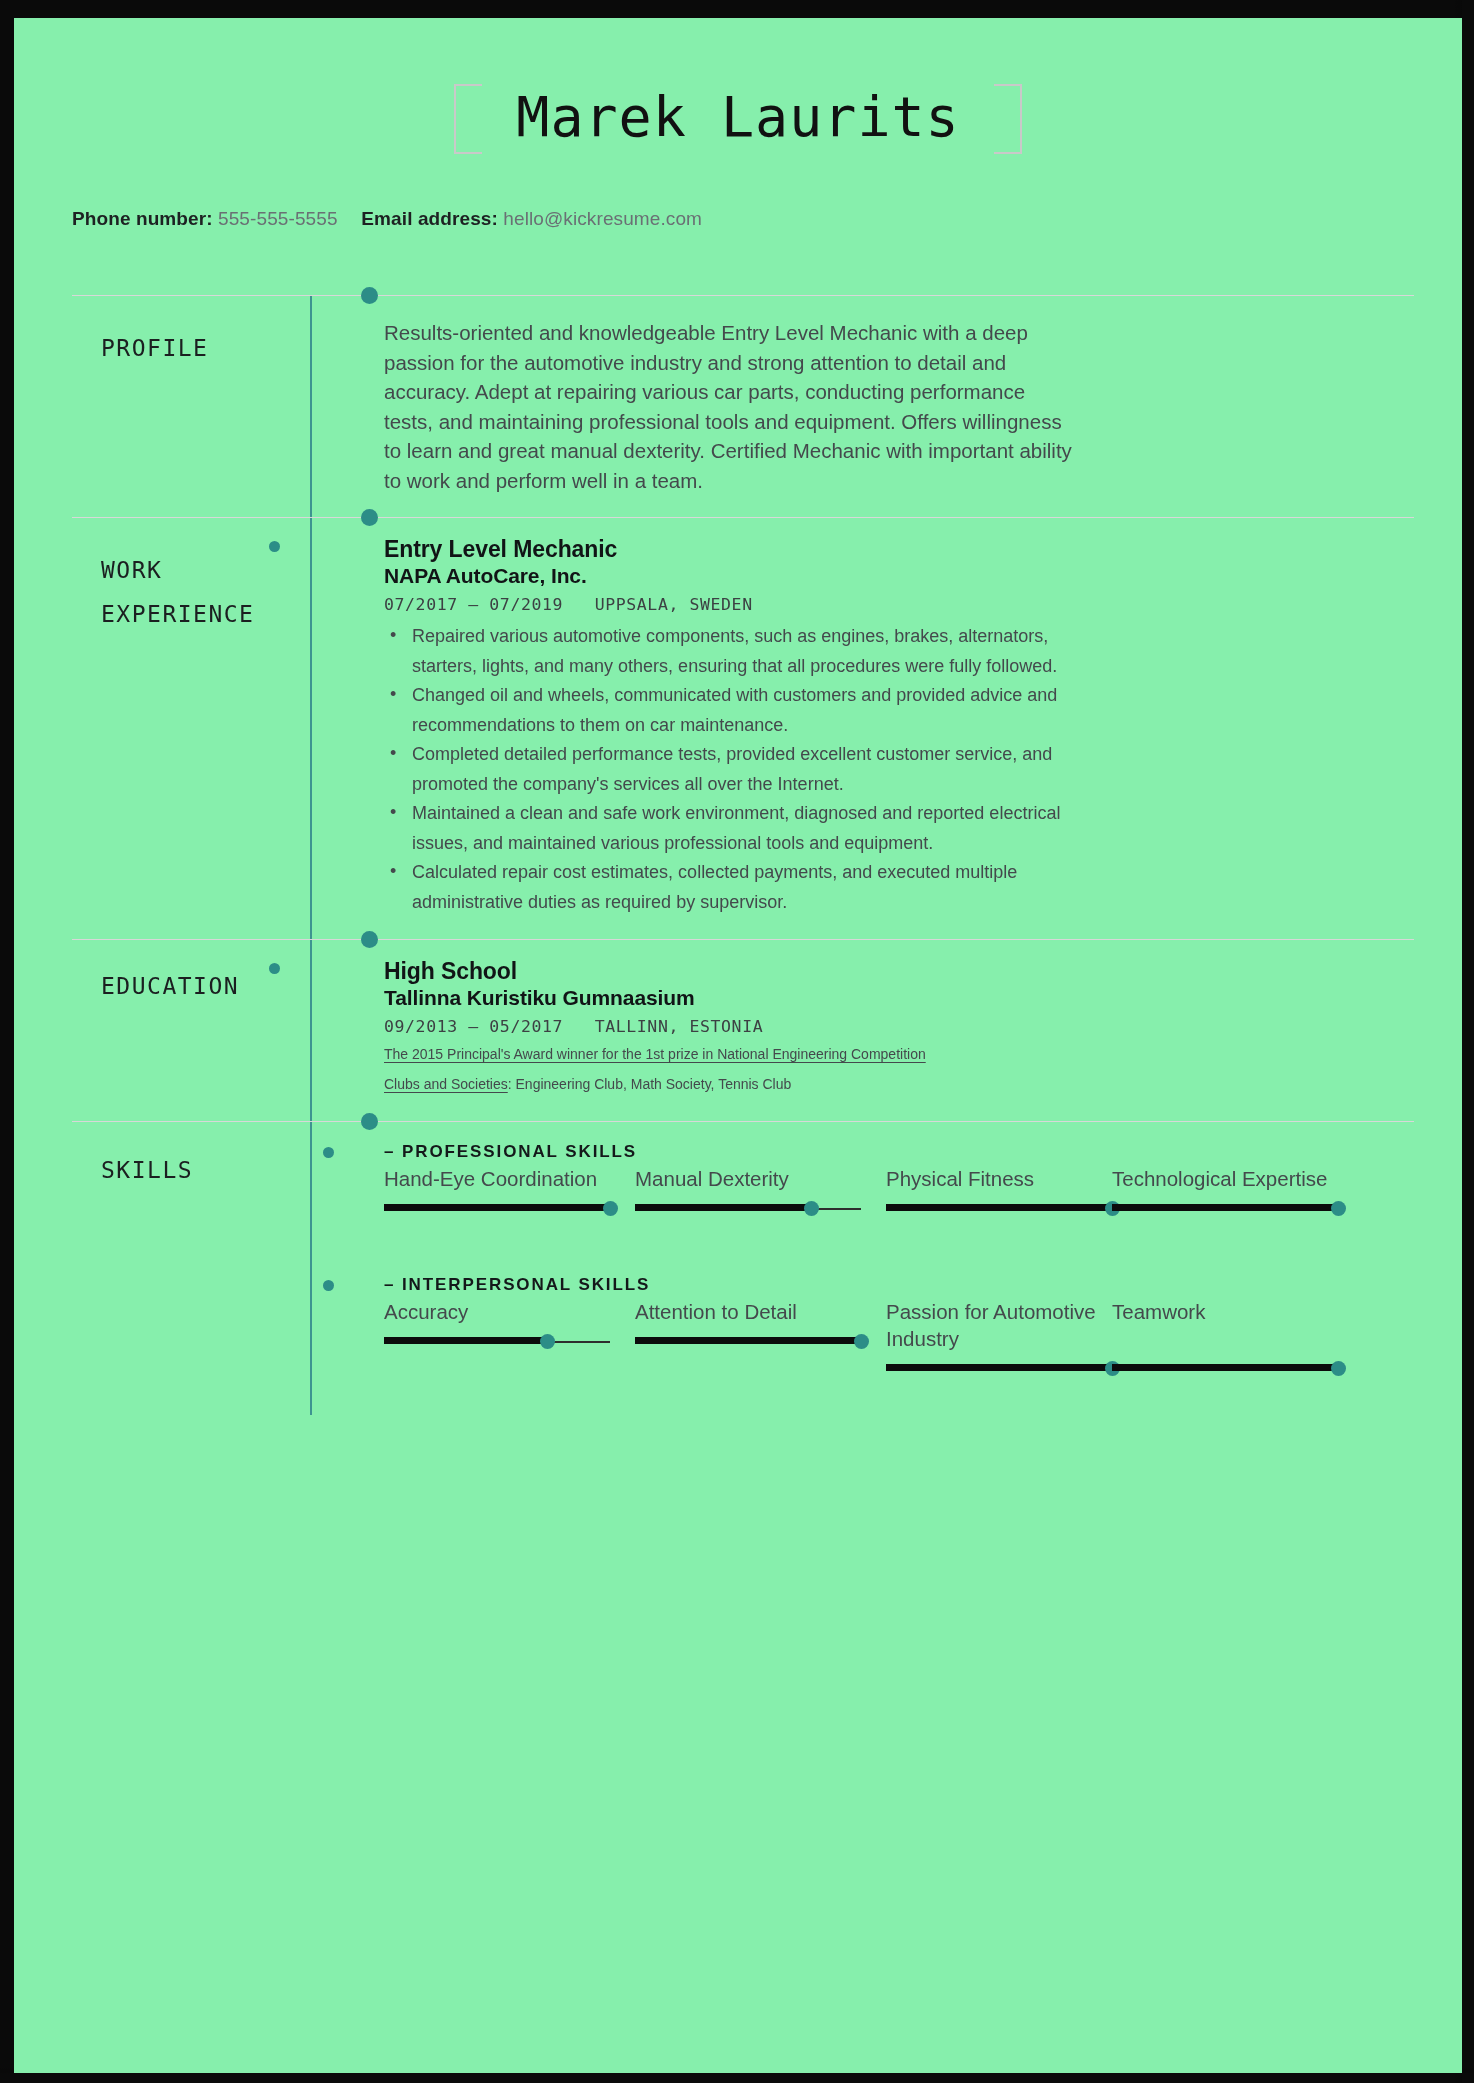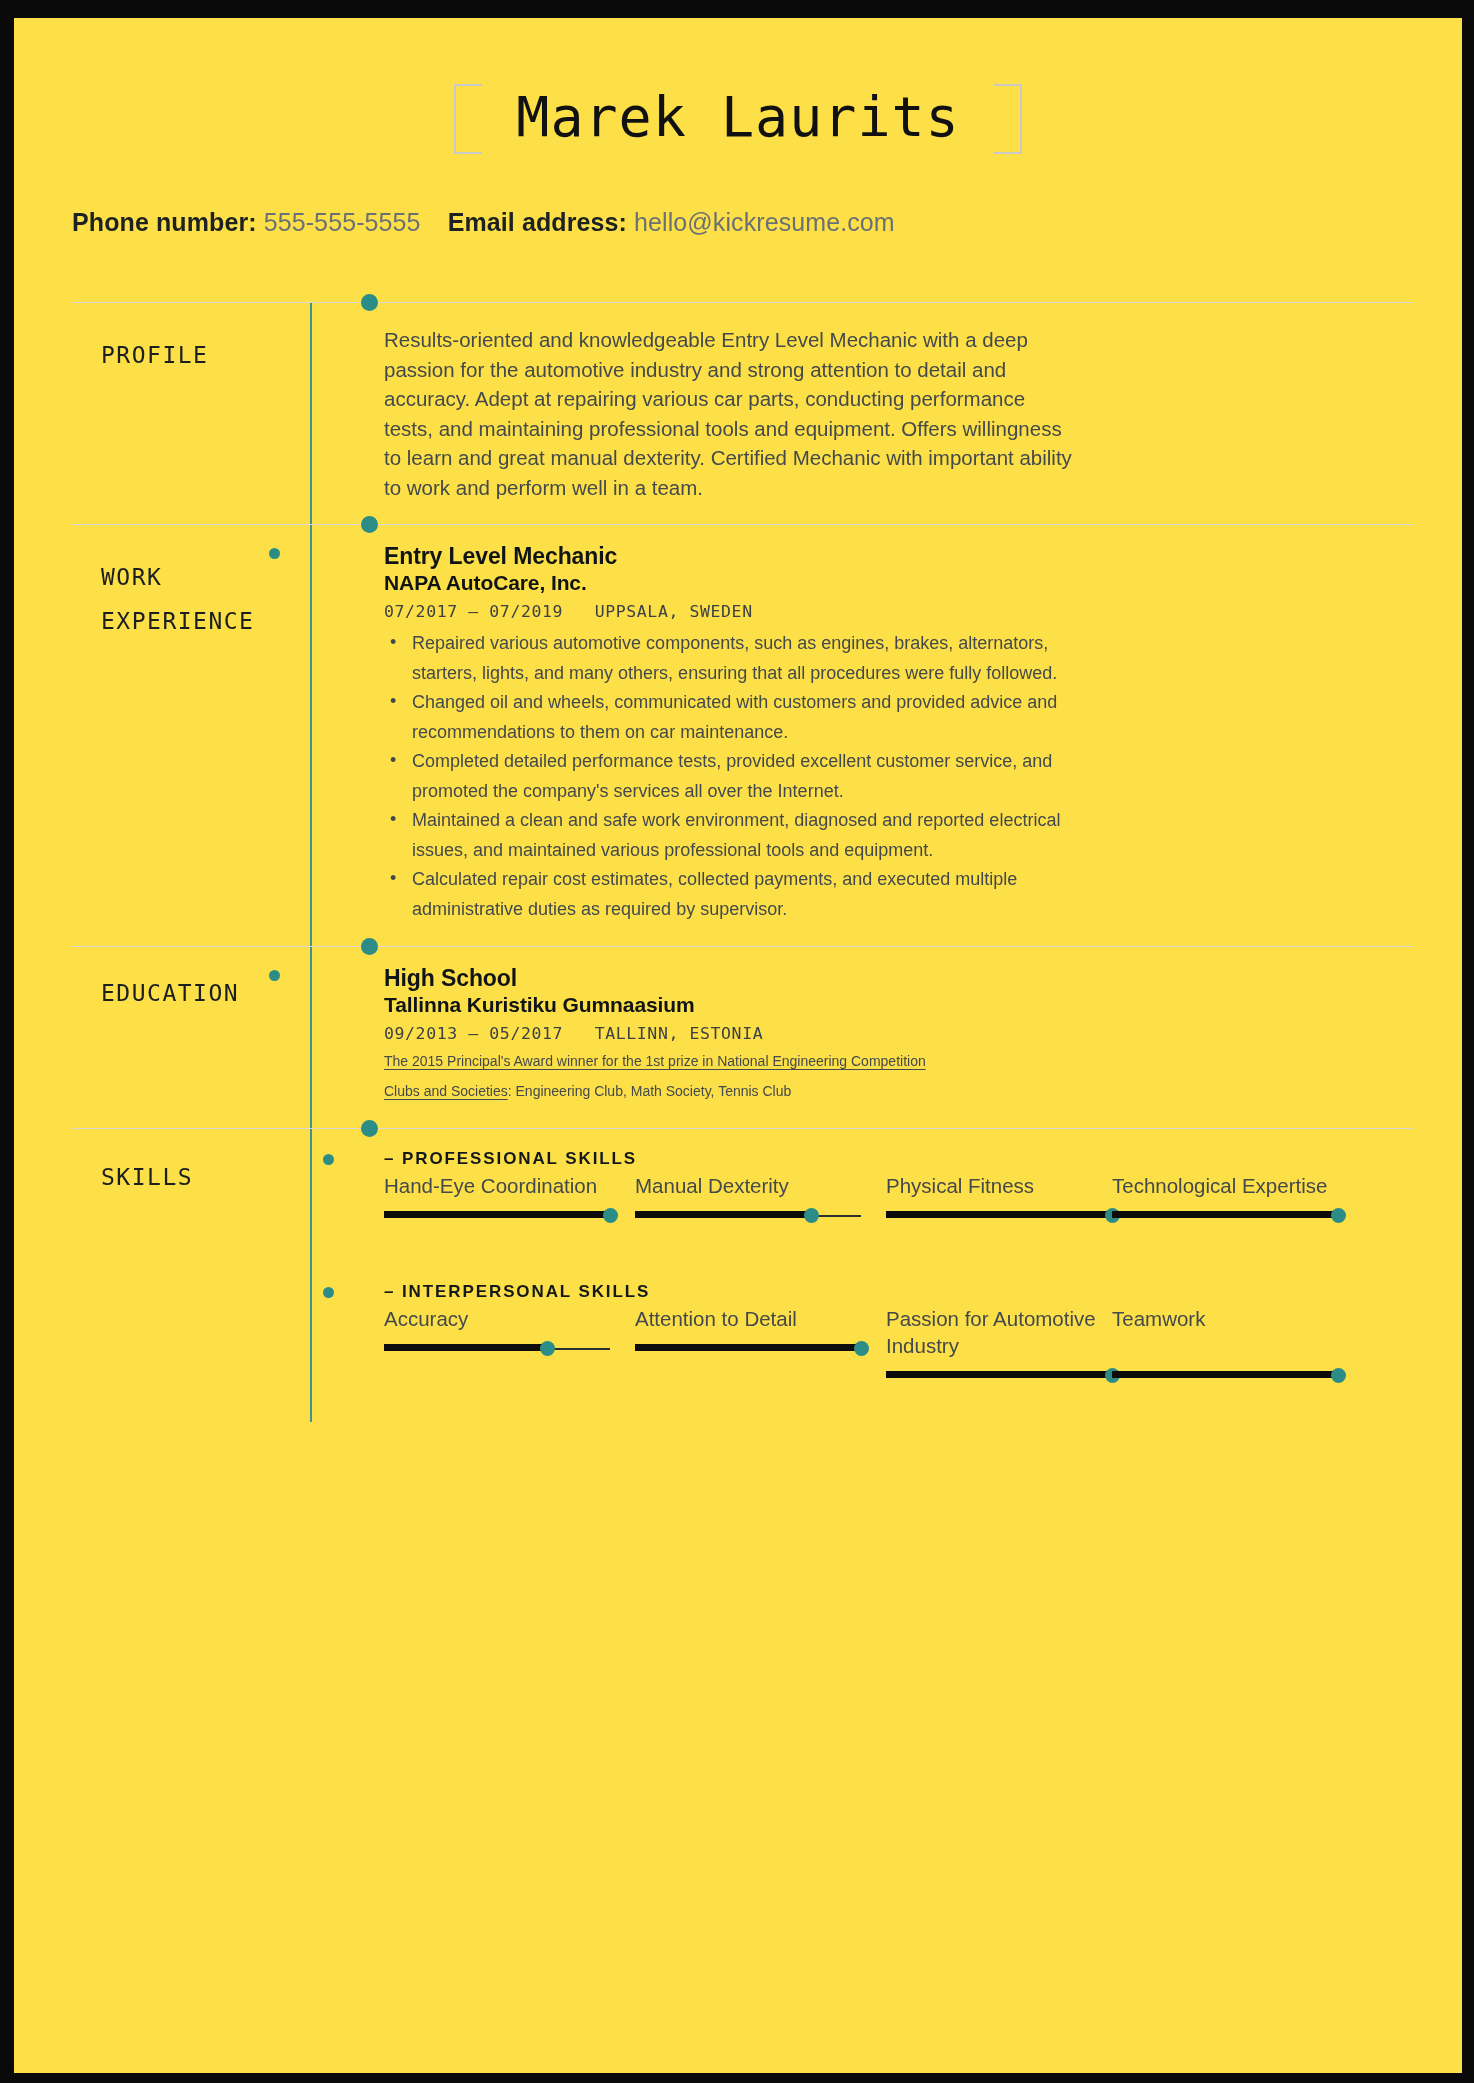--- a/index.html
+++ b/index.html
@@ -37,21 +37,21 @@
     position: absolute; left: 0; bottom: 10px; width: 1474px; height: 8px;
     background: linear-gradient(to top, rgba(0,0,0,0.14), rgba(0,0,0,0));
   }
 
   .sheet {
     position: absolute;
     left: 14px;
     top: 18px;
     width: 1448px;
     height: 2055px;
-    background: #fde047;
+    background: #86efac;
   }
 
   
   .header {
     padding-top: 66px;
     text-align: center;
   }
   .name-wrap {
     display: inline-block;
     position: relative;
@@ -75,21 +75,21 @@
     color: #111111;
     line-height: 66px;
     white-space: nowrap;
     padding: 0 6px;
   }
 
   .contact {
     margin-top: 58px;
     text-align: left;
     padding-left: 58px;
-    font-size: 25px;
+    font-size: 19px;
     color: #555b5e;
     letter-spacing: 0.1px;
   }
   .contact .lbl {
     font-weight: 700;
     color: #1d2122;
   }
   .contact .val { color: #6a7074; }
   .contact .gap { display: inline-block; width: 13px; }
 

